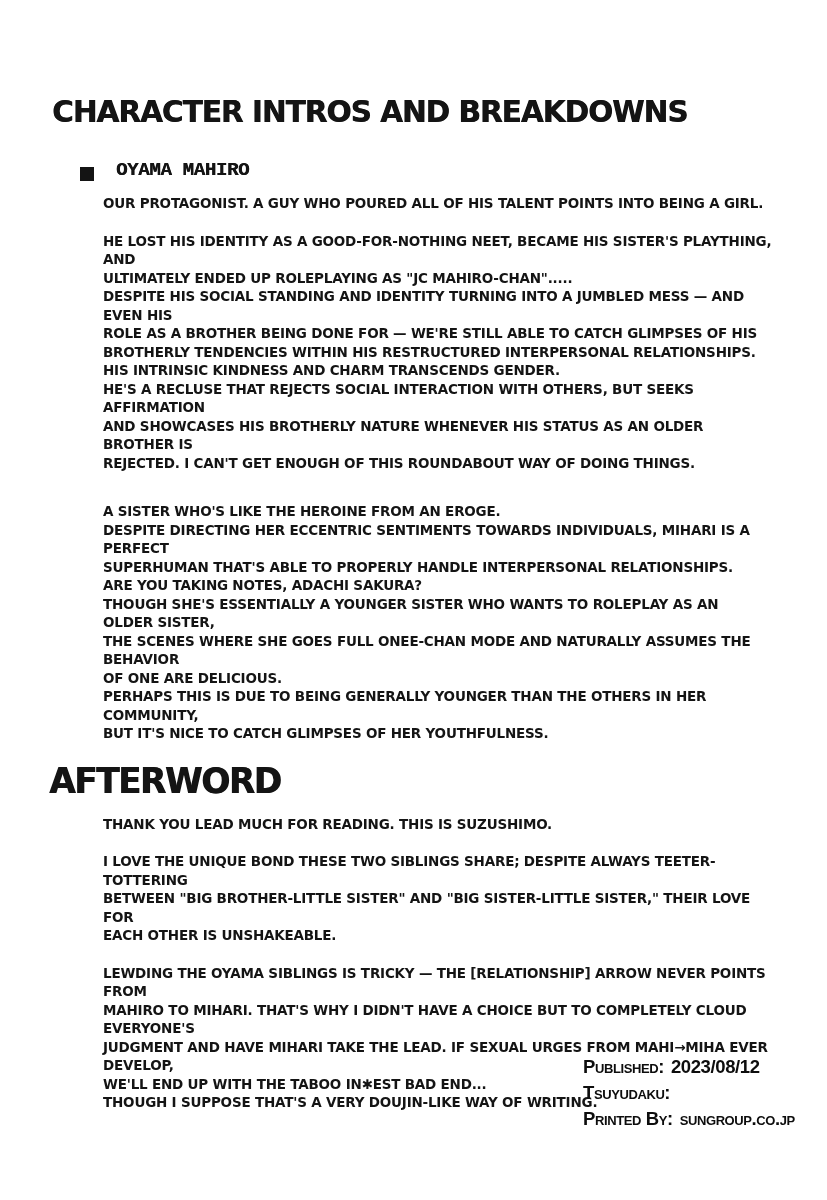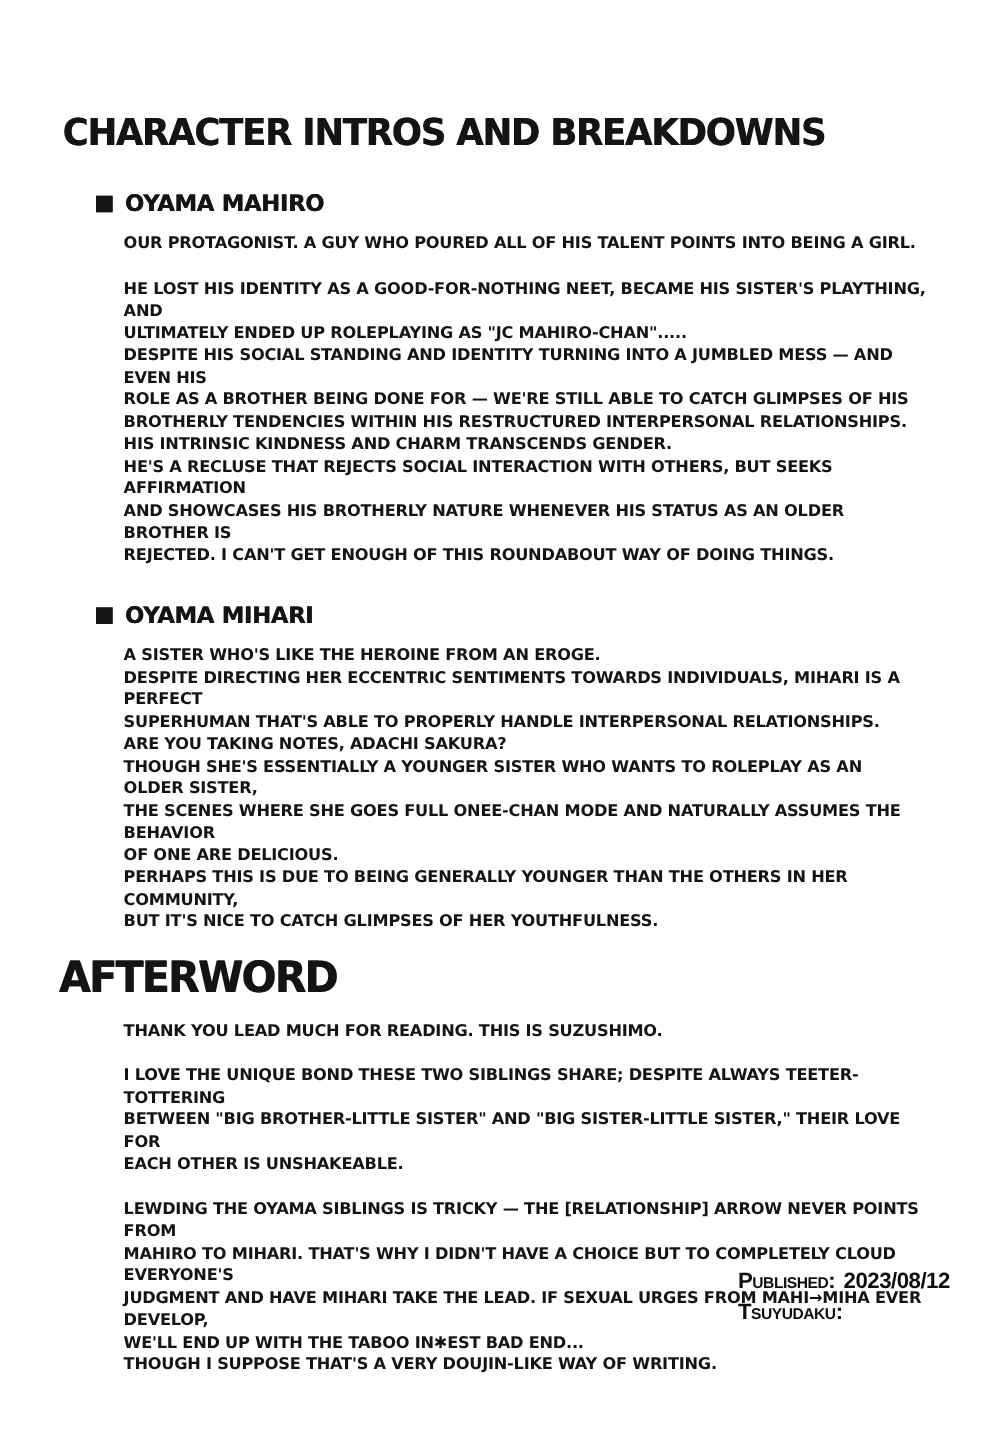--- a/index.html
+++ b/index.html
@@ -27,26 +27,27 @@
     transform: scaleX(0.95);
     transform-origin: left center;
     text-shadow: 0.6px 0 0 currentColor;
   }
   .char-section {
     margin-top: 30px;
     margin-left: 28px;
   }
   .section-heading {
     display: flex;
-    align-items: center;
-    gap: 10px;
+    align-items: flex-end;
+    gap: 22px;
     font-size: 19px;
     font-weight: bold;
     letter-spacing: -0.3px;
     text-shadow: 0.4px 0 0 currentColor;
+    font-family: Liberation Mono, monospace;
   }
   .bullet {
     width: 14px;
     height: 14px;
     background: #141414;
     flex: 0 0 auto;
   }
   .para {
     margin: 19px 15px 0 23px;
     font-size: 13.5px;
@@ -69,21 +70,21 @@
     text-shadow: 0.7px 0 0 currentColor;
   }
   .afterword-body .para {
     margin-left: 51px;
   }
   .afterword-body .para.first {
     margin-top: 14px;
   }
   .colophon {
     position: absolute;
-    left: 615px;
+    left: 583px;
     top: 1054px;
     font-family: "Liberation Sans", sans-serif;
     font-weight: bold;
     font-variant-caps: small-caps;
     font-size: 18.5px;
     line-height: 26px;
     letter-spacing: -0.4px;
     color: #0d0d0d;
     white-space: nowrap;
   }
@@ -115,24 +116,20 @@
 DESPITE HIS SOCIAL STANDING AND IDENTITY TURNING INTO A JUMBLED MESS — AND EVEN HIS
 ROLE AS A BROTHER BEING DONE FOR — WE'RE STILL ABLE TO CATCH GLIMPSES OF HIS
 BROTHERLY TENDENCIES WITHIN HIS RESTRUCTURED INTERPERSONAL RELATIONSHIPS.
 HIS INTRINSIC KINDNESS AND CHARM TRANSCENDS GENDER.
 HE'S A RECLUSE THAT REJECTS SOCIAL INTERACTION WITH OTHERS, BUT SEEKS AFFIRMATION
 AND SHOWCASES HIS BROTHERLY NATURE WHENEVER HIS STATUS AS AN OLDER BROTHER IS
 REJECTED. I CAN'T GET ENOUGH OF THIS ROUNDABOUT WAY OF DOING THINGS.</p>
   </section>
 
   <section class="char-section">
-    <div class="section-heading">
-      <span class="bullet"></span>
-      <span>OYAMA MIHARI</span>
-    </div>
     <p class="para first">A SISTER WHO'S LIKE THE HEROINE FROM AN EROGE.
 DESPITE DIRECTING HER ECCENTRIC SENTIMENTS TOWARDS INDIVIDUALS, MIHARI IS A PERFECT
 SUPERHUMAN THAT'S ABLE TO PROPERLY HANDLE INTERPERSONAL RELATIONSHIPS.
 ARE YOU TAKING NOTES, ADACHI SAKURA?
 THOUGH SHE'S ESSENTIALLY A YOUNGER SISTER WHO WANTS TO ROLEPLAY AS AN OLDER SISTER,
 THE SCENES WHERE SHE GOES FULL ONEE-CHAN MODE AND NATURALLY ASSUMES THE BEHAVIOR
 OF ONE ARE DELICIOUS.
 PERHAPS THIS IS DUE TO BEING GENERALLY YOUNGER THAN THE OTHERS IN HER COMMUNITY,
 BUT IT'S NICE TO CATCH GLIMPSES OF HER YOUTHFULNESS.</p>
   </section>
@@ -154,13 +151,17 @@
 </div>
 
 <div class="colophon">
   <div class="colophon-row">
     <span class="colophon-label">Published:</span>
     <span class="colophon-value">2023/08/12</span>
   </div>
   <div class="colophon-row">
     <span class="colophon-label">Tsuyudaku:</span>
   </div>
+  <div class="colophon-row">
+    <span class="colophon-label">Printed By:</span>
+    <span class="colophon-value">sungroup.co.jp</span>
+  </div>
 </div>
 
 </body></html>

